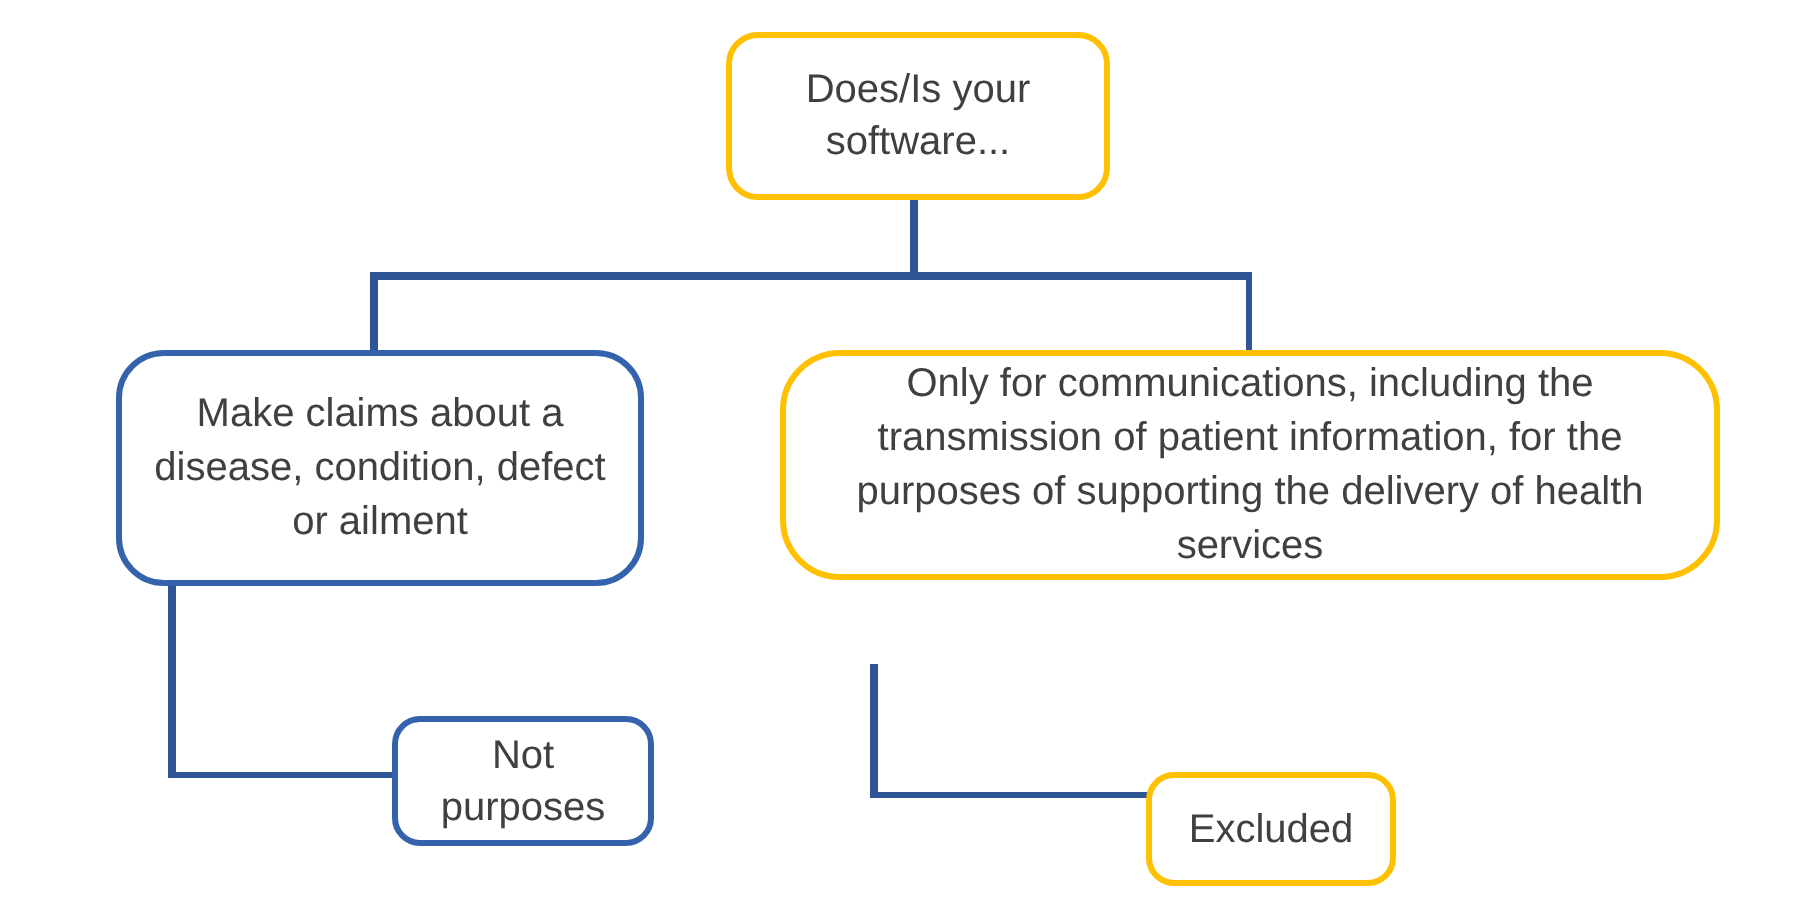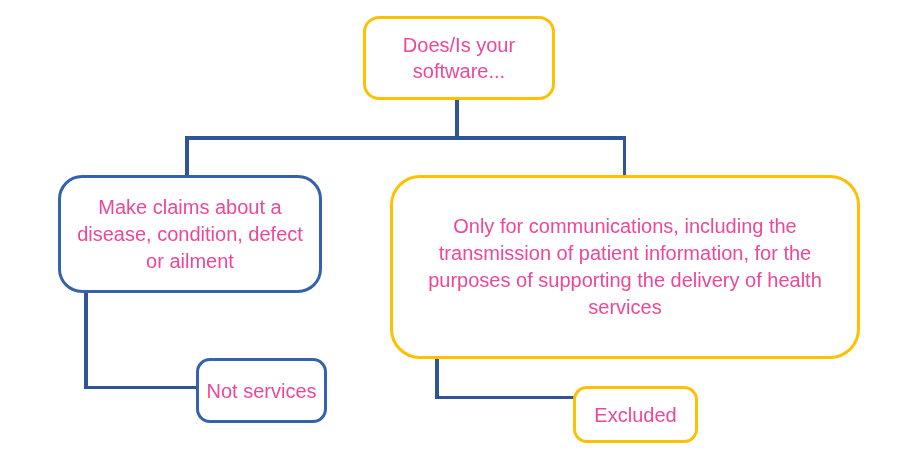--- a/index.html
+++ b/index.html
@@ -6,21 +6,21 @@
     margin: 0;
     padding: 0;
     background: #ffffff;
   }
   .canvas {
     position: relative;
     width: 905px;
     height: 452px;
     background: #ffffff;
     font-family: "Liberation Sans", "DejaVu Sans", sans-serif;
-    color: #ec4899;
+    color: #404040;
     overflow: hidden;
   }
   .node {
     position: absolute;
     box-sizing: border-box;
     background: #ffffff;
     display: flex;
     align-items: center;
     justify-content: center;
     text-align: center;
@@ -53,21 +53,21 @@
   }
   .node-claims {
     left: 58px; top: 175px;
     width: 264px; height: 118px;
     border-radius: 24px;
     padding: 0 14px;
     line-height: 27px;
   }
   .node-communications {
     left: 390px; top: 175px;
-    width: 470px; height: 184px;
+    width: 470px; height: 115px;
     border-radius: 30px;
     padding: 0 10px;
     line-height: 27px;
   }
   .node-not-excluded {
     left: 196px; top: 358px;
     width: 131px; height: 65px;
     border-radius: 14px;
     padding: 0 6px;
   }
@@ -99,21 +99,21 @@
 
   <div class="node blue node-claims">
     <span>Make claims about a disease, condition, defect or ailment</span>
   </div>
 
   <div class="node gold node-communications">
     <span>Only for communications, including the transmission of patient information, for the purposes of supporting the delivery of health services</span>
   </div>
 
   <div class="node blue node-not-excluded">
-    <span>Not services</span>
+    <span>Not purposes</span>
   </div>
 
   <div class="node gold node-excluded">
     <span>Excluded</span>
   </div>
 
   <div class="connector c-root-stem"></div>
   <div class="connector c-branch-rail"></div>
   <div class="connector c-branch-left-drop"></div>
   <div class="connector c-branch-right-drop"></div>

